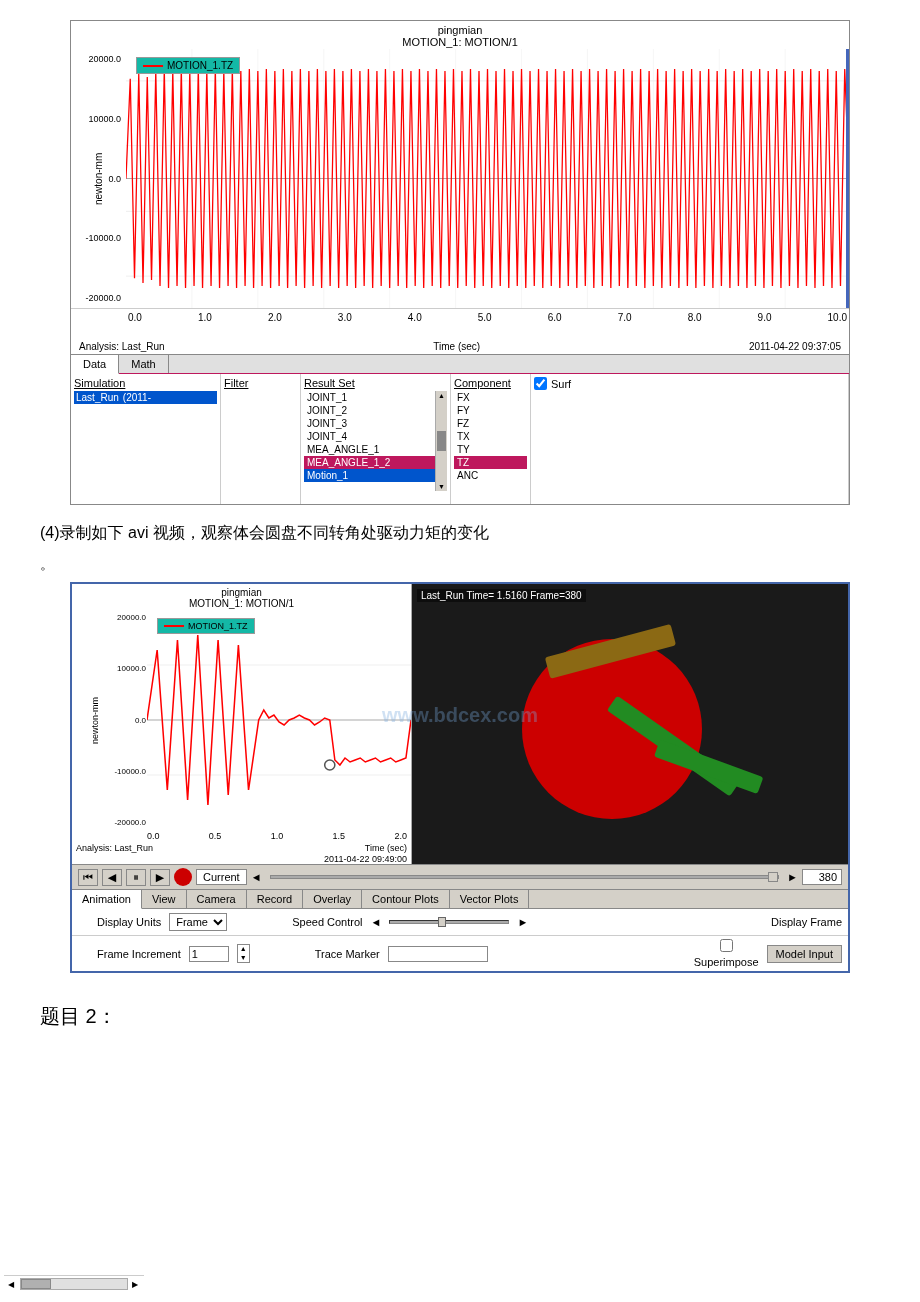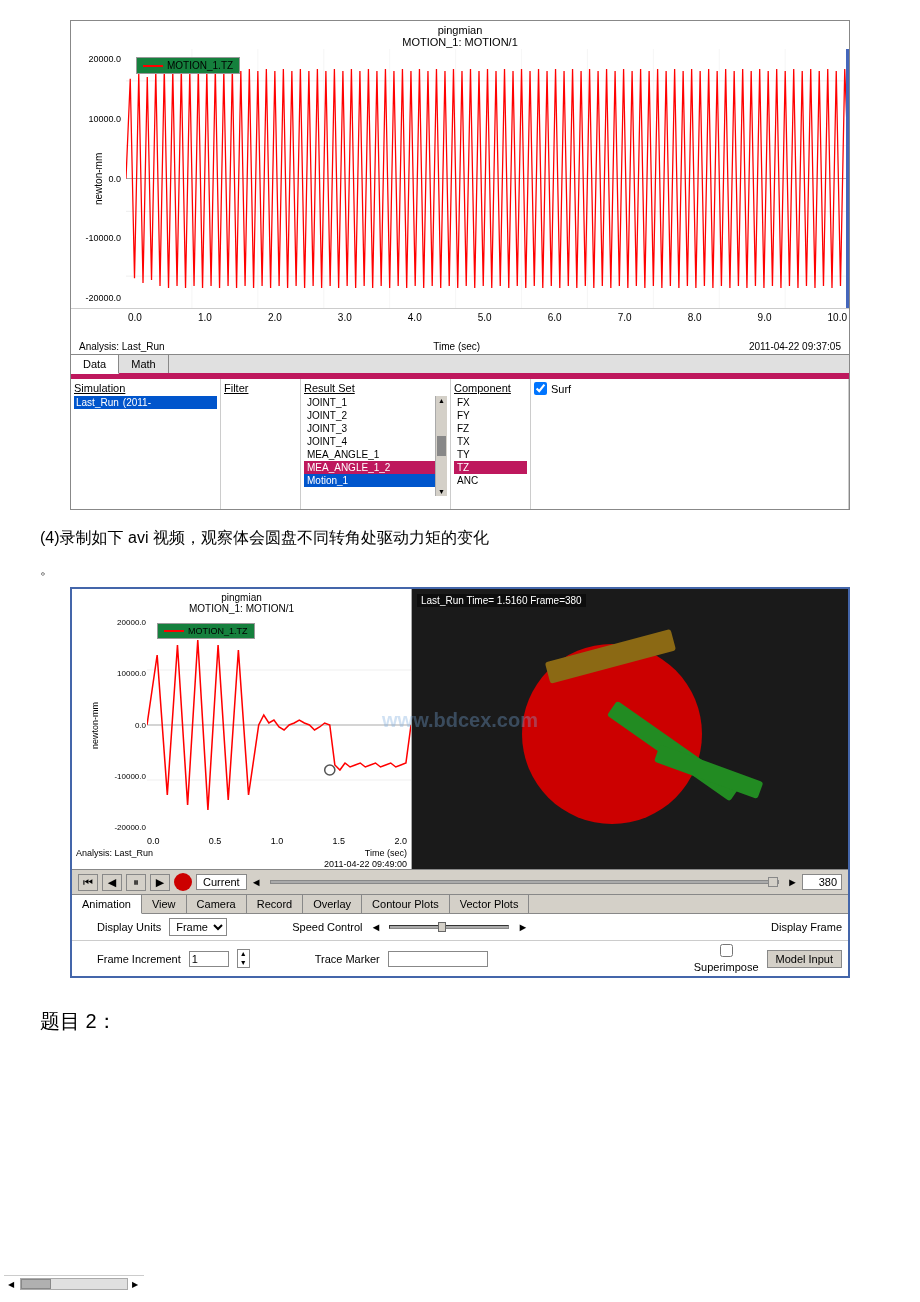--- a/index.html
+++ b/index.html
@@ -49,21 +49,21 @@
       justify-content: center;
       color: #000;
       width: 55px;
     }
 
     .chart-legend-box {
       position: absolute;
       top: 8px;
       left: 10px;
       border: 1px solid #999;
-      background: #15803d;
+      background: #14b8a6;
       padding: 2px 6px;
       font-size: 10px;
       display: flex;
       align-items: center;
       gap: 4px;
       z-index: 10;
     }
 
     .legend-line {
       width: 20px;
@@ -102,21 +102,21 @@
       border: 1px solid #888;
       border-top: none;
       background: #fff;
       width: 780px;
       margin-left: auto;
       margin-right: auto;
     }
 
     .data-tabs {
       display: flex;
-      border-bottom: 6px solid #be185d;
+      border-bottom: 1px solid #be185d;
       background: #e0e0e0;
     }
 
     .data-tab {
       padding: 3px 12px;
       border-right: 1px solid #888;
       cursor: pointer;
       font-size: 11px;
     }
 

